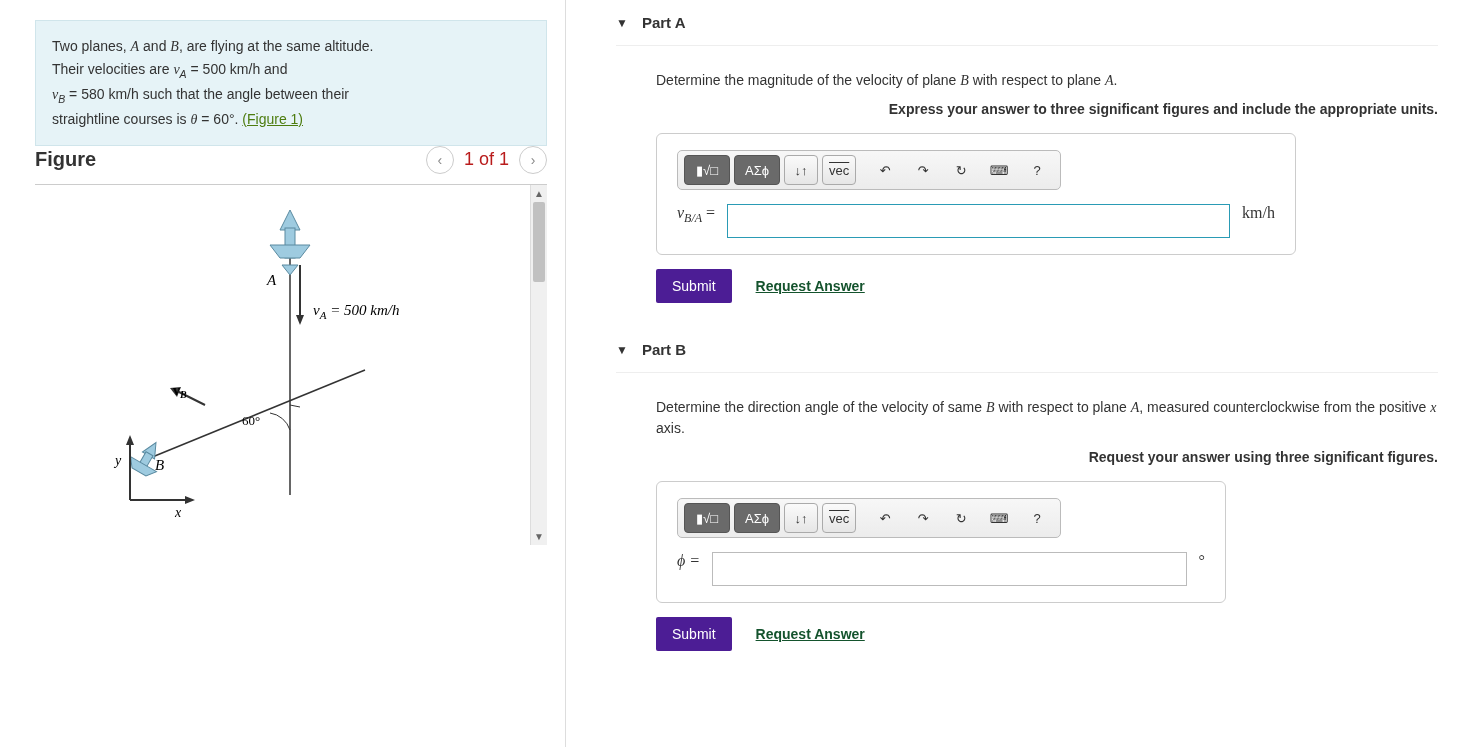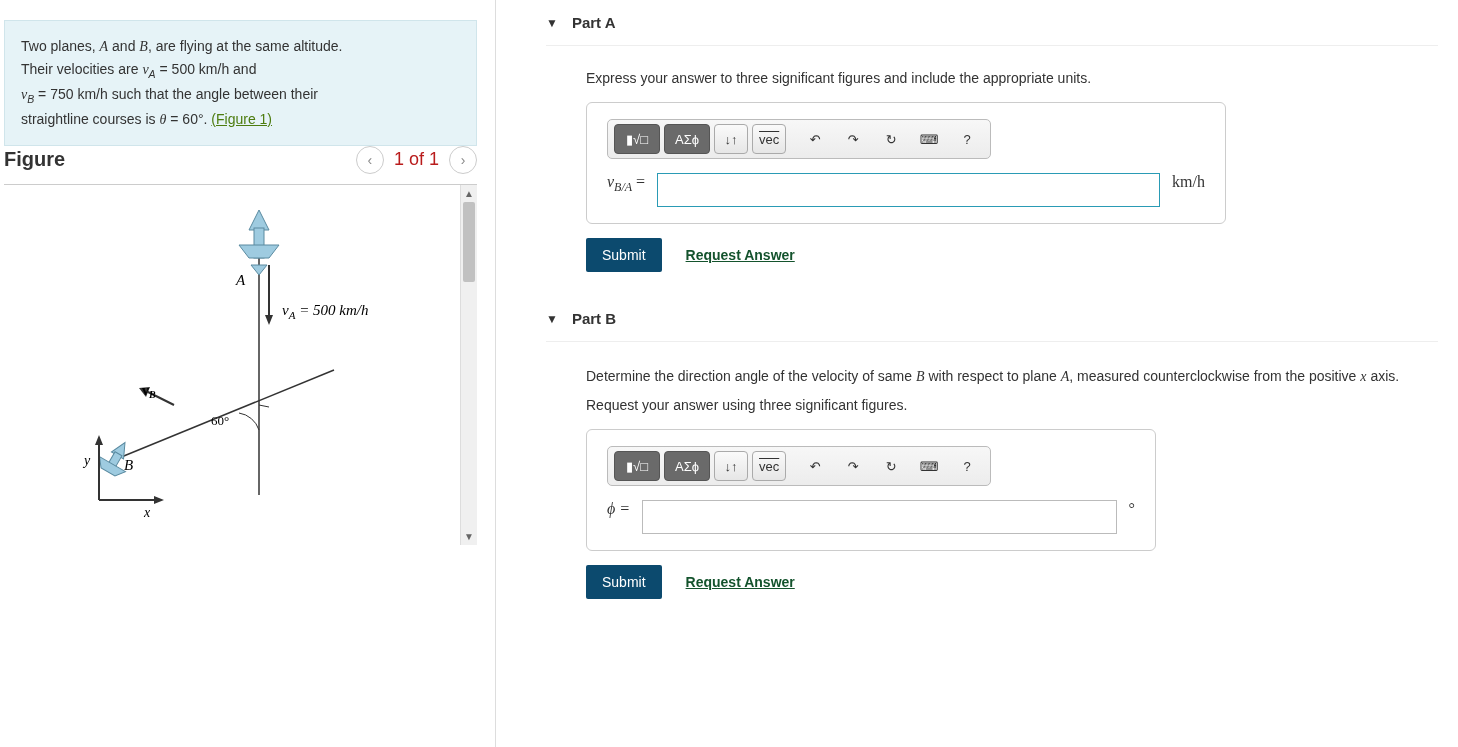--- a/index.html
+++ b/index.html
@@ -7,22 +7,22 @@
     font-family: Arial, Helvetica, sans-serif;
     font-size: 14px;
     color: #333;
     background: #fff;
     width: 1458px;
     height: 747px;
     overflow: hidden;
   }
   .container { display: flex; height: 100%; }
   .left-pane {
-    width: 496px;
-    padding: 20px 18px 0 4px;
+    width: 566px;
+    padding: 20px 18px 0 35px;
     border-right: 1px solid #ddd;
     position: relative;
   }
   .problem-box {
     background: #e6f3f7;
     border: 1px solid #d0e5eb;
     padding: 14px 16px;
     line-height: 1.6;
   }
   .figure-section { }
@@ -85,21 +85,21 @@
     align-items: center;
     padding: 14px 0;
     gap: 14px;
     border-bottom: 1px solid #eee;
     margin-bottom: 0;
   }
   .part-header .caret { font-size: 12px; color: #333; }
   .part-title { font-weight: bold; font-size: 15px; }
   .part-body { padding: 24px 0 24px 40px; }
   .prompt { margin-bottom: 10px; line-height: 1.5; }
-  .instruction { font-weight: normal; margin-bottom: 16px; }
+  .instruction { font-weight: bold; margin-bottom: 16px; text-align: right; }
   .answer-box {
     border: 1px solid #ccc;
     border-radius: 6px;
     padding: 16px 20px;
     max-width: 640px;
   }
   .toolbar {
     display: inline-flex;
     align-items: center;
     border: 1px solid #bbb;
@@ -142,21 +142,21 @@
     flex: 1;
     height: 34px;
     border: 1px solid #2a9bb5;
     padding: 4px 8px;
     font-size: 14px;
   }
   .answer-input.plain-border { border-color: #bbb; }
   .answer-unit { font-family: 'Times New Roman', serif; font-size: 16px; white-space: nowrap; }
   .actions { margin-top: 14px; display: flex; align-items: center; gap: 24px; }
   .submit-btn {
-    background: #0c4a6e;
+    background: #4c1d95;
     color: #fff;
     border: none;
     padding: 9px 16px;
     font-size: 14px;
     border-radius: 2px;
     cursor: pointer;
   }
   .request-link {
     color: #14532d;
     font-weight: bold;
@@ -171,21 +171,21 @@
 </style>
 </head>
 <body>
 
 <div class="container">
 
   <div class="left-pane">
     <div class="problem-box">
       <span>Two planes, </span><span class="math-i">A</span><span> and </span><span class="math-i">B</span><span>, are flying at the same altitude.</span><br>
       <span>Their velocities are </span><span class="math-i">v</span><span class="sub">A</span><span> = </span><span>500</span><span> km/h</span><span> and</span><br>
-      <span class="math-i">v</span><span class="sub">B</span><span> = </span><span>750</span><span> km/h</span><span> such that the angle between their</span><br>
+      <span class="math-i">v</span><span class="sub">B</span><span> = </span><span>580</span><span> km/h</span><span> such that the angle between their</span><br>
       <span>straightline courses is </span><span class="math-i">θ</span><span> = 60°</span><span>. </span><span class="link">(Figure 1)</span>
     </div>
 
     <div class="figure-section">
       <div class="figure-header">
         <div class="figure-title">Figure</div>
         <div class="pager">
           <button class="pager-btn">‹</button>
           <span class="pager-text">1 of 1</span>
           <button class="pager-btn">›</button>
@@ -243,20 +243,23 @@
     </div>
   </div>
 
   <div class="right-pane">
 
     <div class="part-header">
       <span class="caret">▼</span>
       <span class="part-title">Part A</span>
     </div>
     <div class="part-body">
+      <div class="prompt">
+        <span>Determine the magnitude of the velocity of plane </span><span class="math-i">B</span><span> with respect to plane </span><span class="math-i">A</span><span>.</span>
+      </div>
       <div class="instruction">Express your answer to three significant figures and include the appropriate units.</div>
       <div class="answer-box">
         <div class="toolbar">
           <button class="tool-btn dark">
               <span>▮√□</span>
             </button>
           <button class="tool-btn dark">
               <span>ΑΣϕ</span>
             </button>
           <button class="tool-btn">

